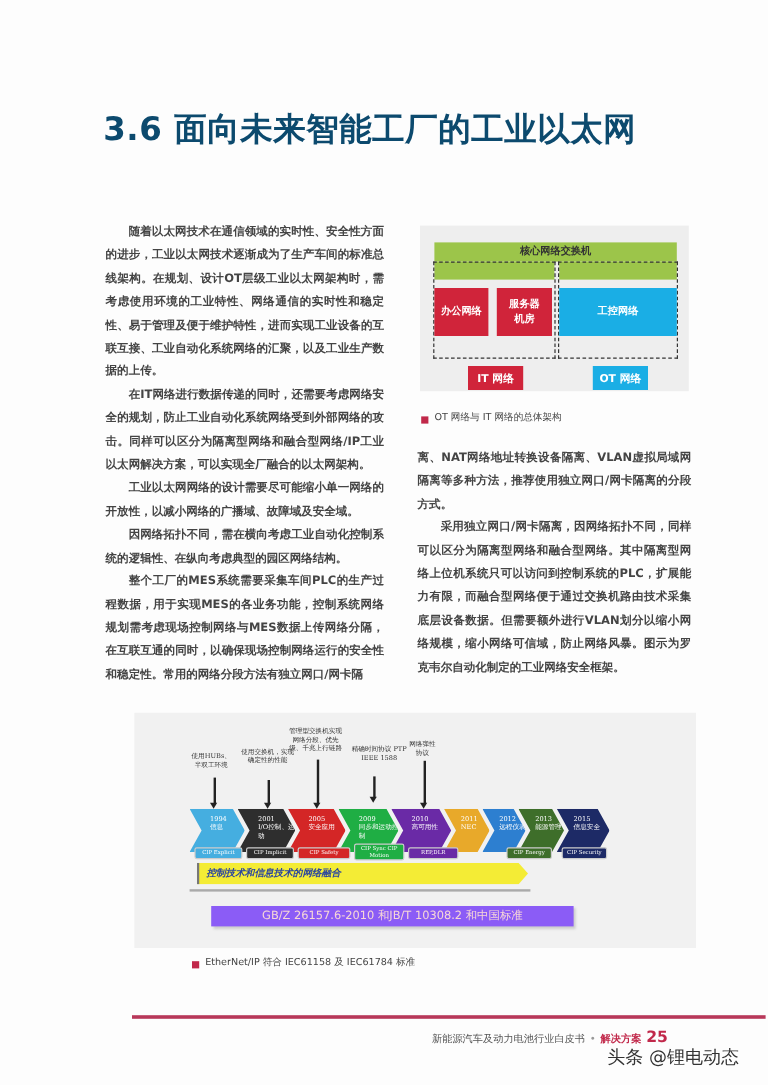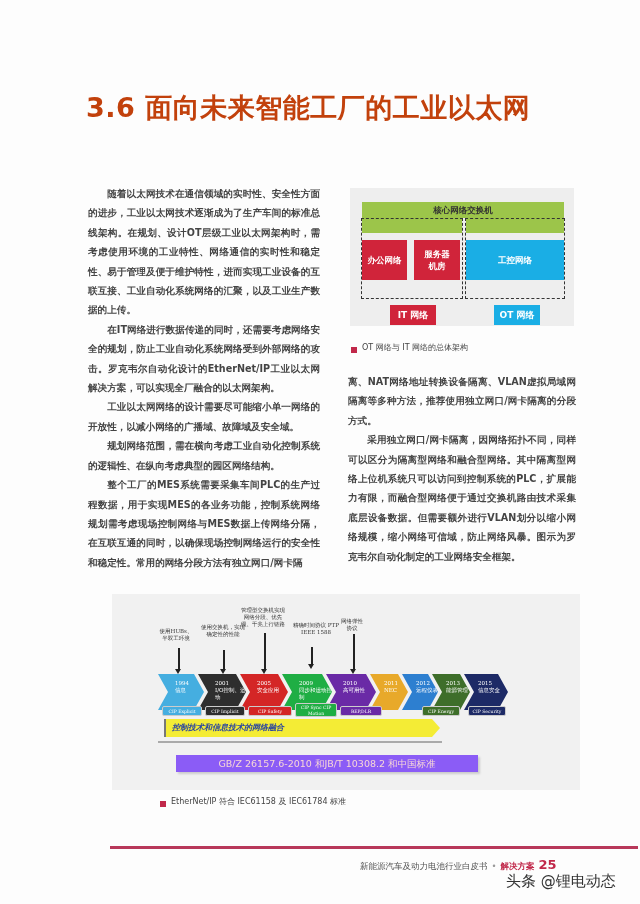--- a/index.html
+++ b/index.html
@@ -1,21 +1,21 @@
 <!DOCTYPE html>
 <html><head>
 <meta charset="utf-8">
 <style>
   * { box-sizing: border-box; margin: 0; padding: 0; }
   html, body { width: 640px; height: 904px; background: #fdfdfd; overflow: hidden; }
   body { position: relative; font-family: "DejaVu Sans", "Liberation Sans", sans-serif; color: #333; }
 
   .title {
     position: absolute; left: 86px; top: 90px;
-    font-size: 27px; font-weight: bold; color: #c2410c; letter-spacing: 0.5px;
+    font-size: 27px; font-weight: bold; color: #0c4a6e; letter-spacing: 0.5px;
   }
 
   .col-left { position: absolute; left: 88px; top: 184px; width: 232px; }
   .col-right { position: absolute; left: 348px; top: 372px; width: 228px; }
   .para {
     font-size: 9.6px; line-height: 19.4px; color: #444;
     text-indent: 2em; text-align: justify; margin-bottom: 0; font-weight: bold;
   }
   .para.noindent { text-indent: 0; }
 
@@ -66,23 +66,23 @@
   .footer-page { color: #c1284a; font-weight: bold; font-size: 13px; margin-left: 4px; }
   .watermark { position: absolute; left: 506px; top: 872px; font-size: 15px; color: #333; }
 </style>
 </head>
 <body>
 
 <div class="title">3.6 面向未来智能工厂的工业以太网</div>
 
 <div class="col-left">
   <p class="para">随着以太网技术在通信领域的实时性、安全性方面的进步，工业以太网技术逐渐成为了生产车间的标准总线架构。在规划、设计OT层级工业以太网架构时，需考虑使用环境的工业特性、网络通信的实时性和稳定性、易于管理及便于维护特性，进而实现工业设备的互联互接、工业自动化系统网络的汇聚，以及工业生产数据的上传。</p>
-  <p class="para">在IT网络进行数据传递的同时，还需要考虑网络安全的规划，防止工业自动化系统网络受到外部网络的攻击。罗克韦尔自动化设计的EtherNet/IP工业以太网解决方案，可以实现全厂融合的以太网架构。</p>
+  <p class="para">在IT网络进行数据传递的同时，还需要考虑网络安全的规划，防止工业自动化系统网络受到外部网络的攻击。同样可以区分为隔离型网络和融合型网络/IP工业以太网解决方案，可以实现全厂融合的以太网架构。</p>
   <p class="para">工业以太网网络的设计需要尽可能缩小单一网络的开放性，以减小网络的广播域、故障域及安全域。</p>
-  <p class="para">规划网络范围，需在横向考虑工业自动化控制系统的逻辑性、在纵向考虑典型的园区网络结构。</p>
+  <p class="para">因网络拓扑不同，需在横向考虑工业自动化控制系统的逻辑性、在纵向考虑典型的园区网络结构。</p>
   <p class="para">整个工厂的MES系统需要采集车间PLC的生产过程数据，用于实现MES的各业务功能，控制系统网络规划需考虑现场控制网络与MES数据上传网络分隔，在互联互通的同时，以确保现场控制网络运行的安全性和稳定性。常用的网络分段方法有独立网口/网卡隔</p>
 </div>
 
 <div class="net-fig">
   <div class="core-bar">核心网络交换机</div>
   <div class="green-sub" style="left:12px;width:100px;"></div>
   <div class="green-sub" style="left:116px;width:98px;"></div>
   <div class="dash-box" style="left:11px;width:102px;"></div>
   <div class="dash-box" style="left:115px;width:100px;"></div>
   <div class="net-box red" style="left:12px;top:52px;width:45px;height:40px;">办公网络</div>

